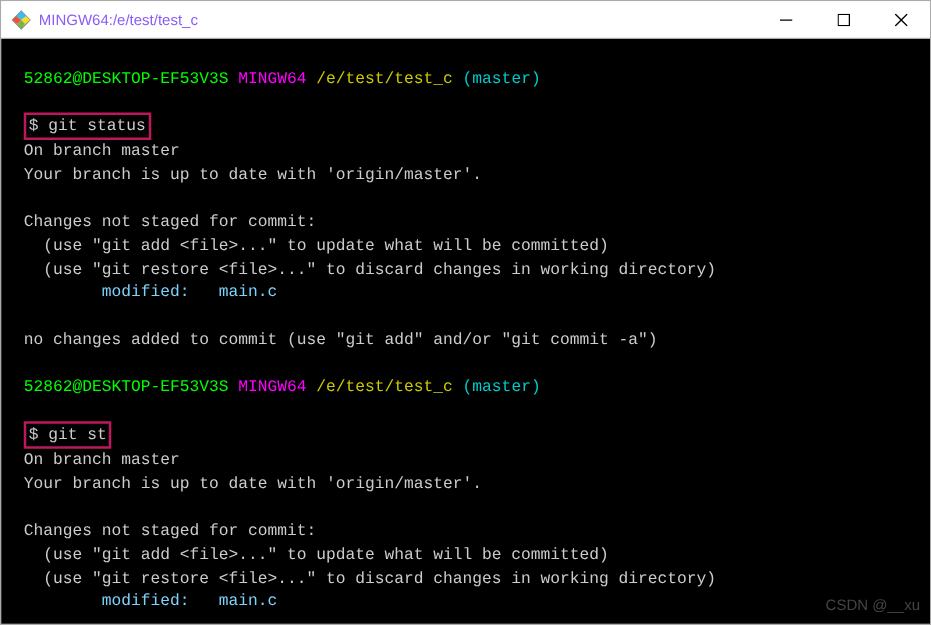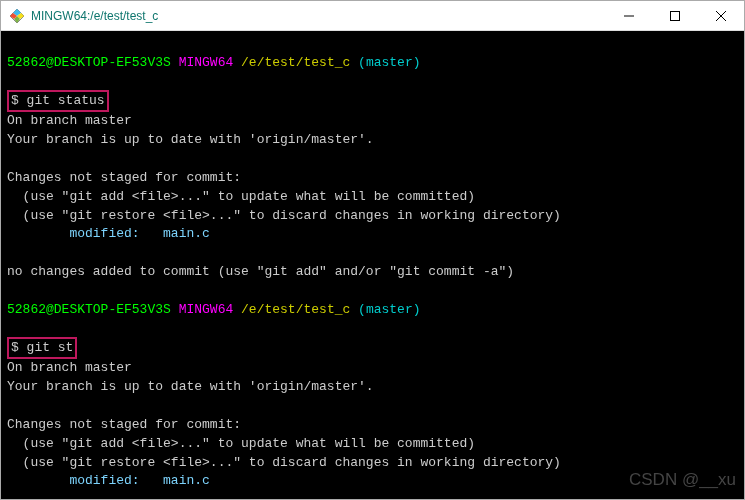--- a/index.html
+++ b/index.html
@@ -28,40 +28,40 @@
     }
     .titlebar-icon {
       width: 16px;
       height: 16px;
       margin-right: 6px;
     }
     .titlebar-title {
       flex: 1;
       font-family: 'Segoe UI', Arial, sans-serif;
       font-size: 12px;
-      color: #0f766e;
+      color: #8b5cf6;
     }
     .titlebar-controls {
       display: flex;
     }
     .titlebar-btn {
       width: 46px;
       height: 30px;
       display: flex;
       align-items: center;
       justify-content: center;
       font-family: 'Segoe UI', Arial, sans-serif;
       font-size: 10px;
     }
     .titlebar-btn svg { width: 10px; height: 10px; }
     .terminal {
       flex: 1;
       background: #000;
       color: #ccc;
-      padding: 4px 6px;
+      padding: 4px 18px;
       line-height: 1.45;
       overflow: hidden;
       white-space: pre;
       position: relative;
     }
     .c-green { color: #00ff00; }
     .c-magenta { color: #ff00ff; }
     .c-yellow { color: #cccc00; }
     .c-cyan { color: #00cccc; }
     .c-white { color: #ccc; }
@@ -71,21 +71,21 @@
       display: inline-block;
       padding: 0 2px;
       margin-top: -2px;
     }
     .prompt-line { display: block; }
     .watermark {
       position: absolute;
       right: 8px;
       bottom: 6px;
       color: #444;
-      font-size: 17px;
+      font-size: 12px;
       font-family: 'Segoe UI', Arial, sans-serif;
     }
   </style>
 </head>
 <body>
 
 <div class="window">
   <div class="titlebar">
     <span class="titlebar-icon">
       <svg viewBox="0 0 16 16">

